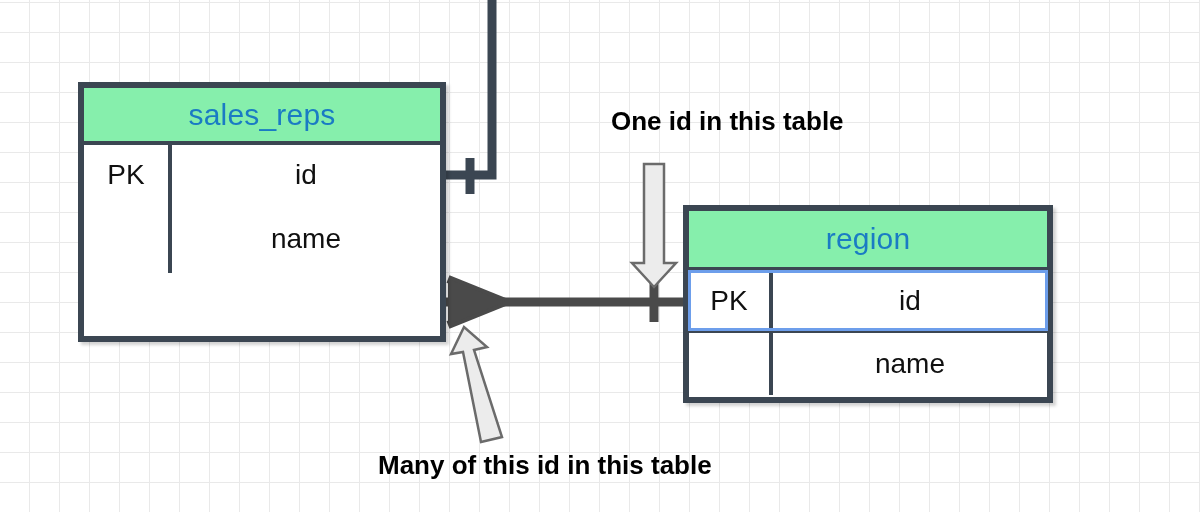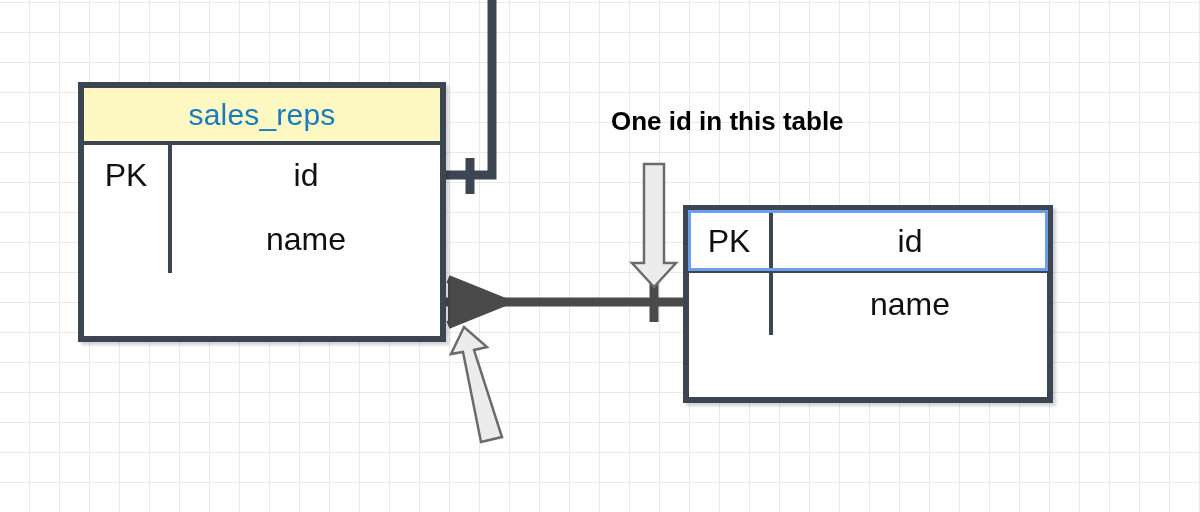--- a/index.html
+++ b/index.html
@@ -29,40 +29,40 @@
   
   .entity {
     position: absolute;
     box-sizing: border-box;
     border: 6px solid #3b4652;
     background: #ffffff;
     box-shadow: 3px 3px 3px rgba(0,0,0,0.18);
   }
   .entity-title {
     box-sizing: border-box;
-    background: #fef9c3;
+    background: #86efac;
     color: #1a7bc4;
     text-align: center;
     font-size: 30px;
     line-height: 1;
     letter-spacing: 0.2px;
     border-bottom: 4px solid #3b4652;
     display: flex;
     align-items: center;
     justify-content: center;
   }
   .entity-rows {
     position: relative;
   }
   .row {
     box-sizing: border-box;
     display: flex;
     position: relative;
     color: #101010;
-    font-size: 32px;
+    font-size: 28px;
     line-height: 1;
   }
   .row .key-cell {
     box-sizing: border-box;
     display: flex;
     align-items: center;
     justify-content: center;
     border-right: 4px solid #3b4652;
     flex: 0 0 auto;
   }
@@ -150,27 +150,29 @@
         <span class="field-cell">id</span>
       </div>
       <div class="row tall">
         <span class="key-cell"></span>
         <span class="field-cell">name</span>
       </div>
     </div>
   </div>
 
   <div class="entity" id="region">
+    <div class="entity-title">region</div>
     <div class="entity-rows">
       <div class="row highlight sep-below">
         <span class="key-cell">PK</span>
         <span class="field-cell">id</span>
       </div>
       <div class="row">
         <span class="key-cell"></span>
         <span class="field-cell">name</span>
       </div>
     </div>
   </div>
 
   <div class="note" id="note-one">One id in this table</div>
+  <div class="note" id="note-many">Many of this id in this table</div>
 
 </div>
 
 </body></html>

